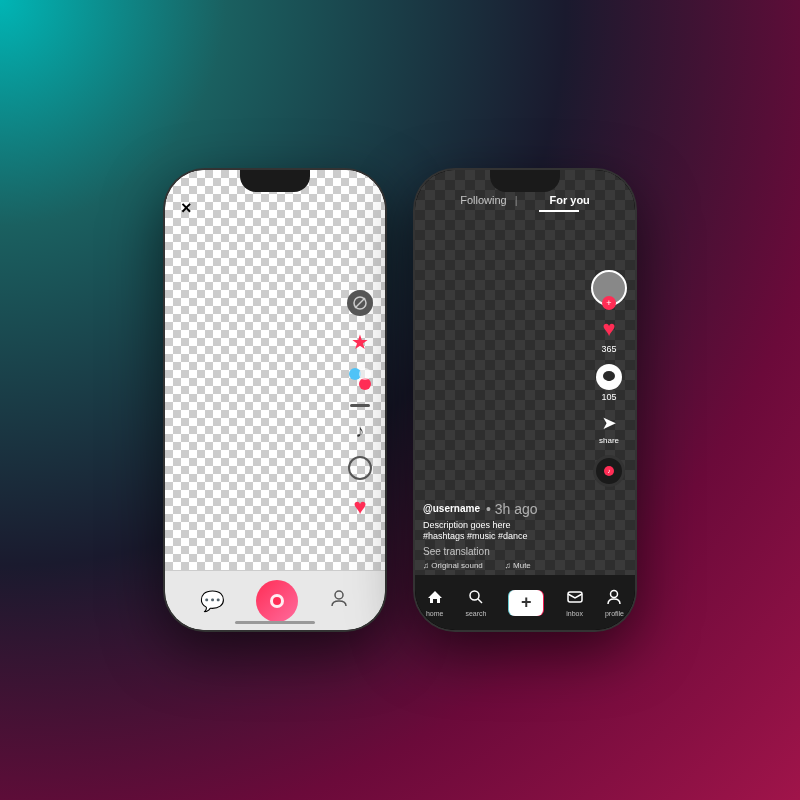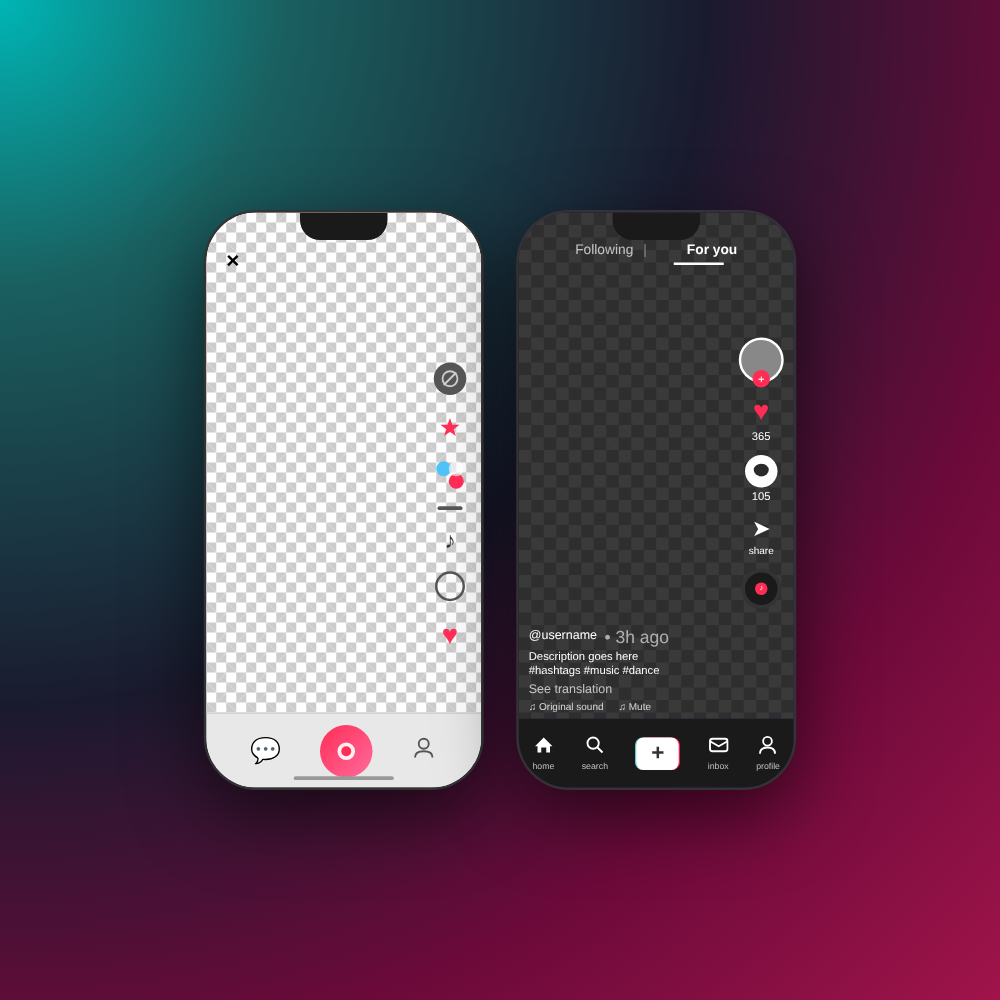--- a/index.html
+++ b/index.html
@@ -158,21 +158,21 @@
       left: 50%;
       transform: translateX(-50%);
       width: 80px;
       height: 3px;
       background: #999;
       border-radius: 2px;
     }
 
     
     .screen-right {
-      background: #4c1d95;
+      background: #000000;
     }
 
     .video-area {
       position: absolute;
       top: 0; left: 0; right: 0; bottom: 55px;
       background-image:
         linear-gradient(45deg, #3a3a3a 25%, transparent 25%),
         linear-gradient(-45deg, #3a3a3a 25%, transparent 25%),
         linear-gradient(45deg, transparent 75%, #3a3a3a 75%),
         linear-gradient(-45deg, transparent 75%, #3a3a3a 75%);
@@ -333,21 +333,21 @@
     .username-row {
       display: flex;
       align-items: center;
       gap: 6px;
       margin-bottom: 3px;
     }
 
     .username {
       font-size: 10px;
       color: white;
-      font-weight: 400;
+      font-weight: 700;
     }
 
     .time-ago {
       font-size: 14px;
       color: rgba(255,255,255,0.6);
     }
 
     .description {
       font-size: 9px;
       color: white;
@@ -356,21 +356,21 @@
     }
 
     .see-translation {
       font-size: 10px;
       color: rgba(255,255,255,0.7);
       margin-bottom: 4px;
     }
 
     .sound-row {
       display: flex;
-      gap: 12px;
+      gap: 22px;
     }
 
     .sound-text {
       font-size: 8px;
       color: rgba(255,255,255,0.8);
     }
 
     
     .bottom-nav {
       position: absolute;

